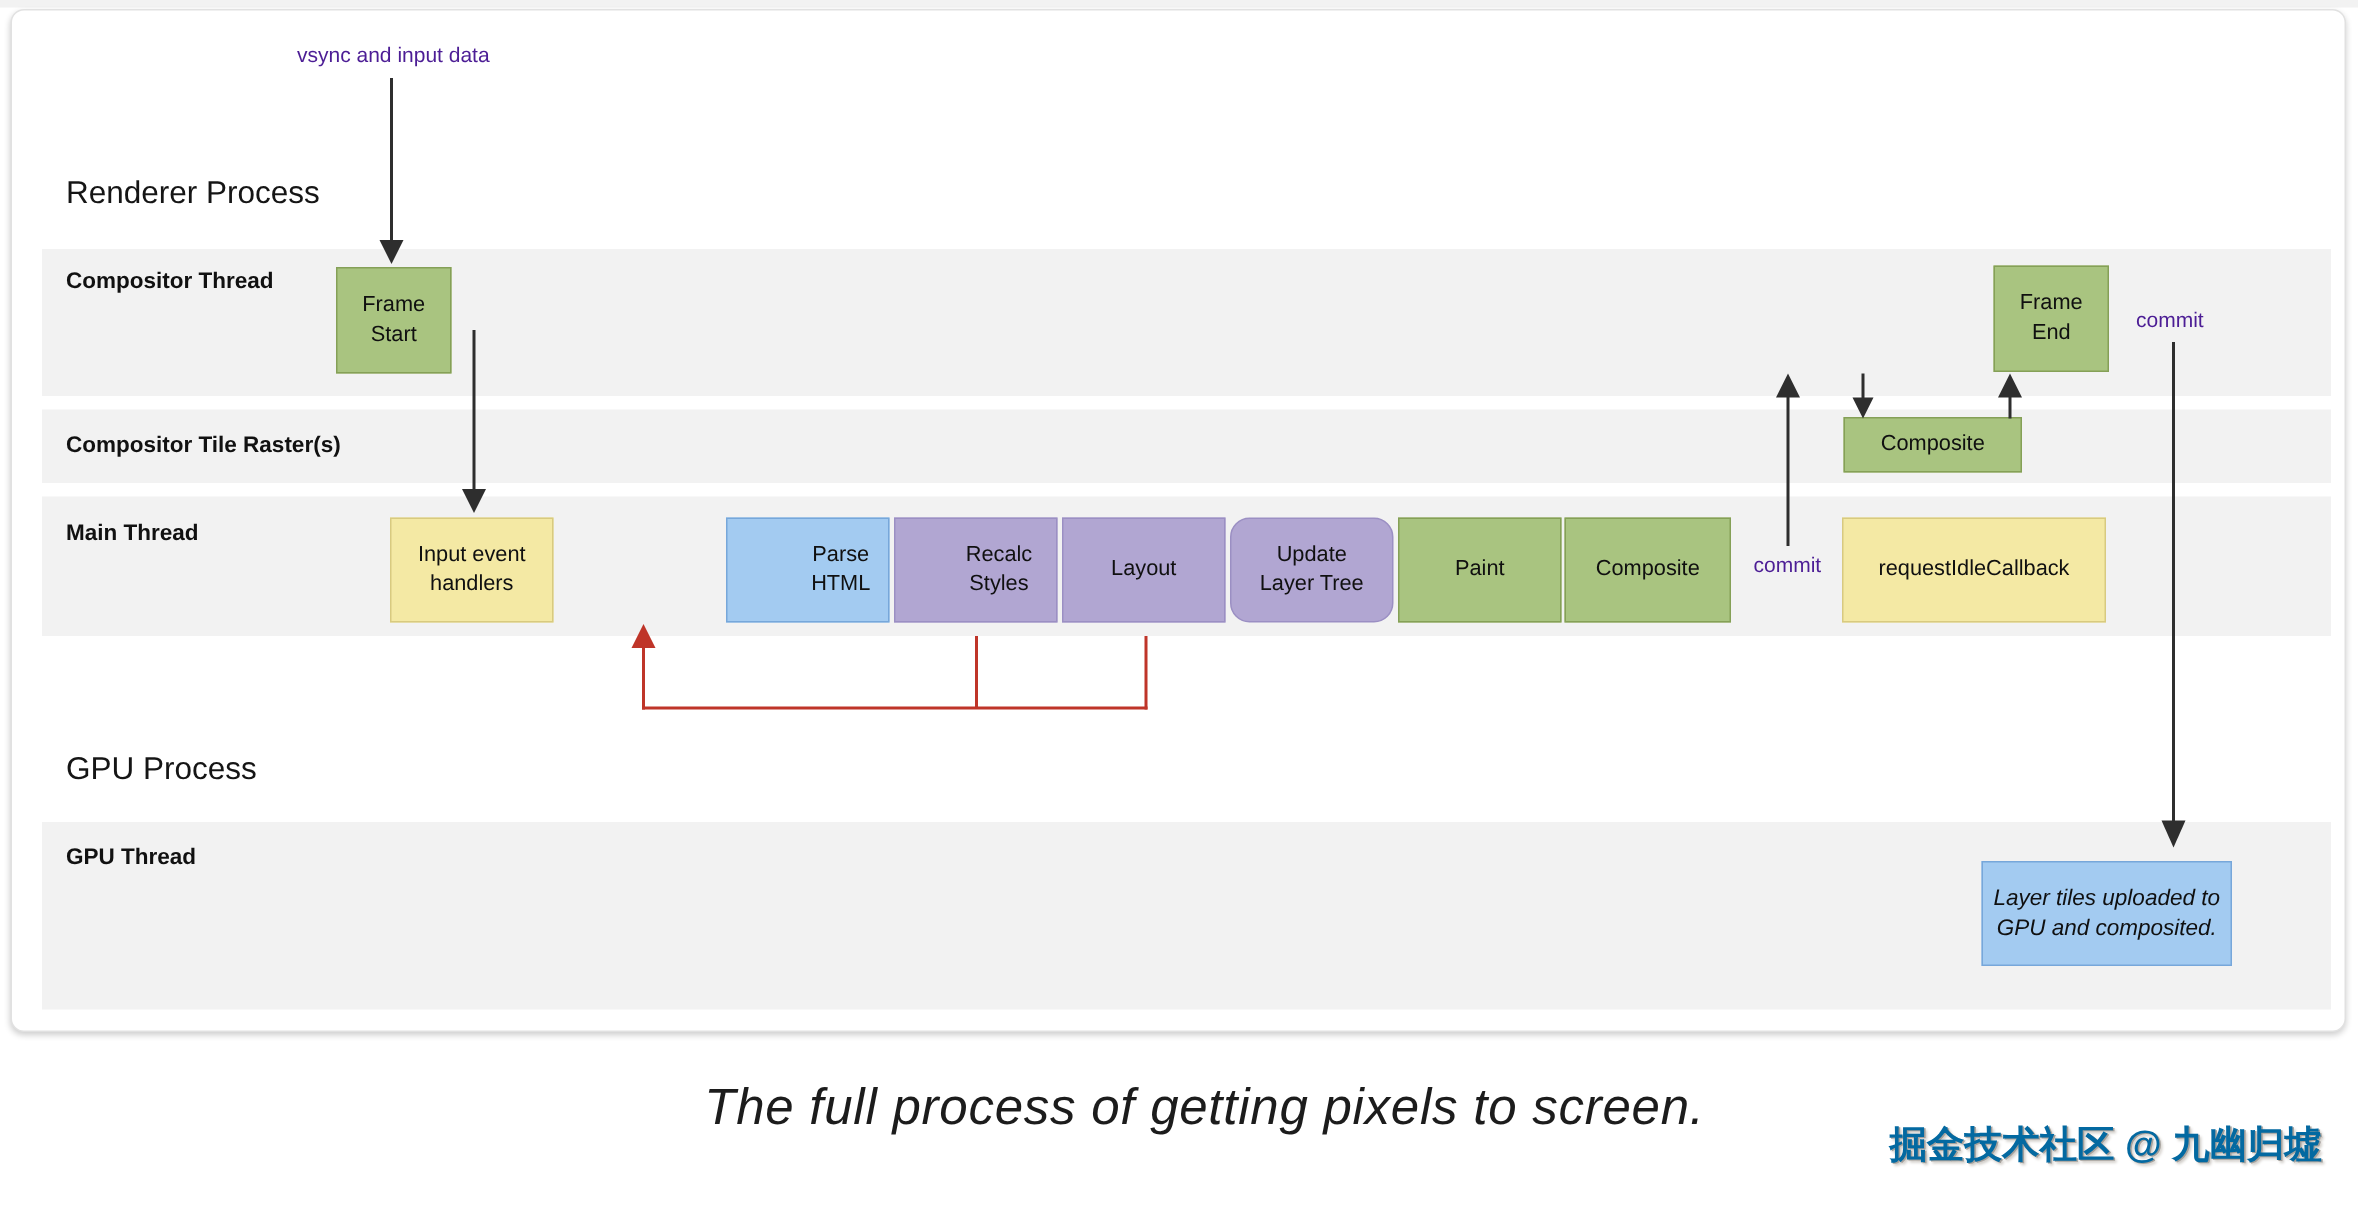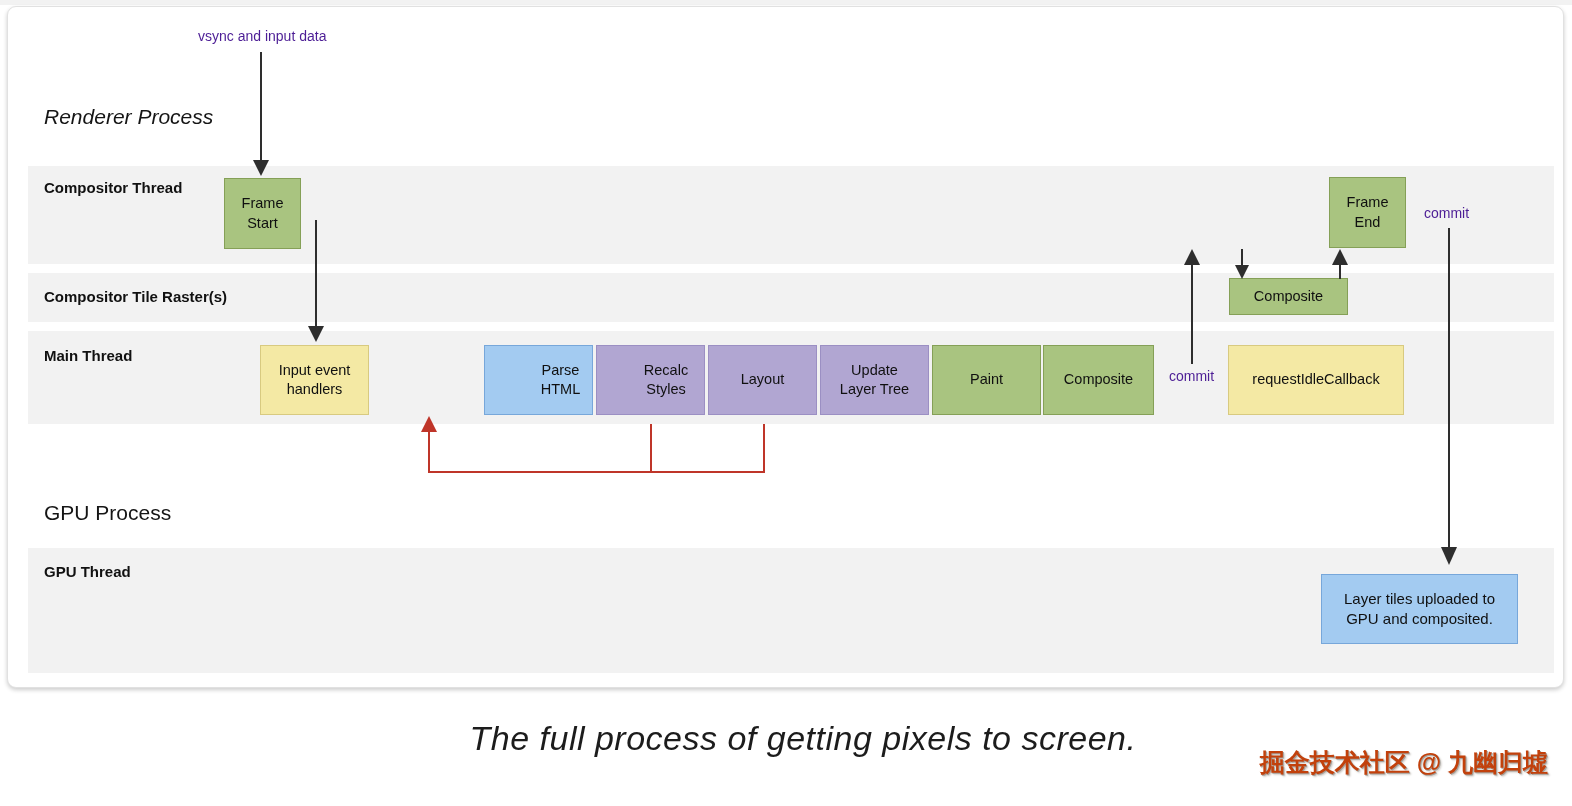--- a/index.html
+++ b/index.html
@@ -14,21 +14,21 @@
     box-shadow:0 2px 4px rgba(0,0,0,0.20);
   }
 
   .band { position:absolute; left:20px; width:1526px; background:#f2f2f2; }
   #band-compositor { top:159px; height:98px; }
   #band-tile       { top:266px; height:49px; }
   #band-main       { top:324px; height:93px; }
   #band-gpu        { top:541px; height:125px; }
 
   .process-title { position:absolute; left:36px; font-size:21px; color:#151515; }
-  #renderer-title { top:98px;font-style:italic; }
+  #renderer-title { top:110px; }
   #gpu-title      { top:494px; }
 
   .lane-label { position:absolute; left:36px; font-size:15px; font-weight:bold; color:#111; }
   #lbl-compositor { top:172px; }
   #lbl-tile       { top:281px; }
   #lbl-main       { top:340px; }
   #lbl-gputhread  { top:556px; }
 
   .annot { position:absolute; font-size:14px; color:#4c1d95; }
   #vsync-label   { left:190px; top:21px; }
@@ -48,25 +48,25 @@
   #box-frame-start      { left:216px;  top:171px; width:77px;  height:71px; }
   #box-raster-scheduled { left:1128px; top:170px; width:112px; height:71px; }
   #box-frame-end        { left:1321px; top:170px; width:77px;  height:71px; }
   #box-rasterize        { left:1221px; top:271px; width:119px; height:37px; }
 
   #box-input     { left:252px;  top:338px; width:109px; height:70px; }
   #box-raf       { left:364px;  top:338px; width:109px; height:70px; }
   #box-parse     { left:476px;  top:338px; width:109px; height:70px;padding-left:44px; }
   #box-recalc    { left:588px;  top:338px; width:109px; height:70px;padding-left:31px; }
   #box-layout    { left:700px;  top:338px; width:109px; height:70px; }
-  #box-ult       { left:812px;  top:338px; width:109px; height:70px; }
+  #box-ult       { left:812px;  top:338px; width:109px; height:70px;border-radius:13px; }
   #box-paint     { left:924px;  top:338px; width:109px; height:70px; }
   #box-composite { left:1035px; top:338px; width:111px; height:70px; }
   #box-ric       { left:1220px; top:338px; width:176px; height:70px; }
-  #box-gpu-upload{ left:1313px; top:567px; width:197px; height:70px; font-size:15px; }
+  #box-gpu-upload{ left:1313px; top:567px; width:167px; height:70px; font-size:15px;font-style:italic; }
 
   .vline { position:absolute; width:2px; background:#2e2e2e; }
   .head-down { position:absolute; width:0; height:0; border-left:8px solid transparent; border-right:8px solid transparent; border-top:16px solid #2e2e2e; }
   .head-up   { position:absolute; width:0; height:0; border-left:8px solid transparent; border-right:8px solid transparent; border-bottom:16px solid #2e2e2e; }
 
   #vsync-line      { left:252px; top:45px;  height:109px; }
   #vsync-head      { left:245px; top:153px; }
   #fs-line         { left:307px; top:213px; height:107px; }
   #fs-head         { left:300px; top:319px; }
   #commitup-line   { left:1183px; top:257px; height:100px; }
@@ -86,21 +86,21 @@
   #red-head     { position:absolute; left:413px; top:409px; width:0; height:0;
                   border-left:8px solid transparent; border-right:8px solid transparent;
                   border-bottom:16px solid #bf3529; }
 
   .caption {
     position:absolute; left:0; top:719px; width:1572px; text-align:center;
     font-size:34px; font-style:italic; color:#1c1c1c; letter-spacing:0.5px;margin-left:17px;
   }
   .watermark {
     position:absolute; right:24px; top:746px; font-size:25px; font-weight:bold;
-    color:#c2410c; text-shadow:1px 1px 0 #a5a19c, 2px 2px 2px #cfcbc6;
+    color:#0369a1; text-shadow:1px 1px 0 #a5a19c, 2px 2px 2px #cfcbc6;
   }
 </style>
 </head>
 <body>
 
 <div id="stage">
   <div class="top-strip"></div>
 
   <div class="card">
 

